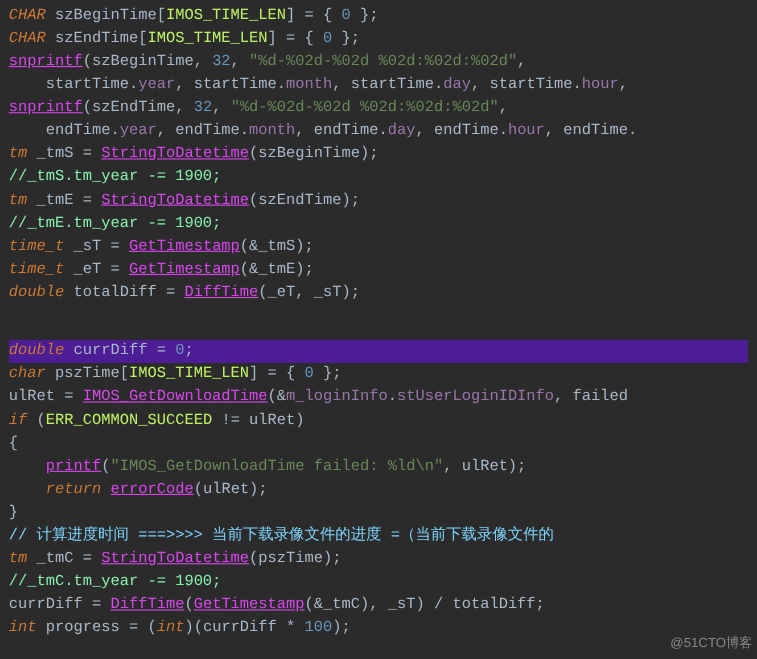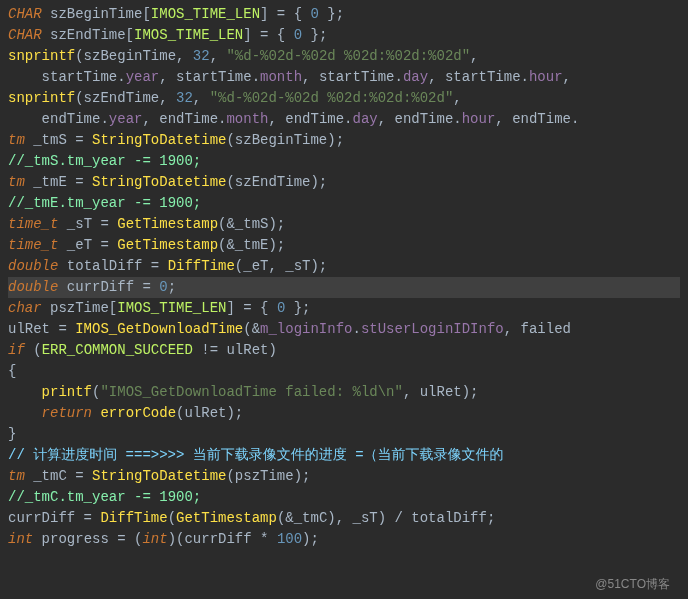--- a/index.html
+++ b/index.html
@@ -13,29 +13,29 @@
   pre {
     margin: 0;
     padding: 4px 8px;
     font-family: Consolas, "Courier New", monospace;
     font-size: 14px;
     line-height: 1.5;
     color: #a9b7c6;
     white-space: pre;
   }
   .kw   { color: #cc7832; font-style: italic; }         
-  .fn   { color: #fde047; }         
+  .fn   { color: #d946ef; text-decoration: underline; }         
   .str  { color: #6a8759; }         
   .num  { color: #6897bb; }         
   .cmt  { color: #86efac; }         
   .cmtj { color: #7dd3fc; } 
   .mem  { color: #9876aa; text-align: right; }         
   .macro{ color: #bef264;}          
-  .hl   { background: #404040; display:inline-block; width:100%;}
-  .wm   { position: absolute; right: 18px; bottom: 6px; color: #888; font-size: 12px; font-family: sans-serif; }
+  .hl   { background: #4c1d95; display:inline-block; width:100%;margin-top:32px;}
+  .wm   { position: absolute; right: 4px; bottom: 6px; color: #888; font-size: 12px; font-family: sans-serif; }
 </style>
 </head>
 <body>
 
 <pre><span><span class="kw">CHAR</span><span> szBeginTime[</span><span class="macro">IMOS_TIME_LEN</span><span>] = { </span><span class="num">0</span><span> };</span></span>
 <span><span class="kw">CHAR</span><span> szEndTime[</span><span class="macro">IMOS_TIME_LEN</span><span>] = { </span><span class="num">0</span><span> };</span></span>
 <span><span class="fn">snprintf</span><span>(szBeginTime, </span><span class="num">32</span><span>, </span><span class="str">"%d-%02d-%02d %02d:%02d:%02d"</span><span>,</span></span>
 <span><span>    startTime.</span><span class="mem">year</span><span>, startTime.</span><span class="mem">month</span><span>, startTime.</span><span class="mem">day</span><span>, startTime.</span><span class="mem">hour</span><span>,</span></span>
 <span><span class="fn">snprintf</span><span>(szEndTime, </span><span class="num">32</span><span>, </span><span class="str">"%d-%02d-%02d %02d:%02d:%02d"</span><span>,</span></span>
 <span><span>    endTime.</span><span class="mem">year</span><span>, endTime.</span><span class="mem">month</span><span>, endTime.</span><span class="mem">day</span><span>, endTime.</span><span class="mem">hour</span><span>, endTime.</span></span>

